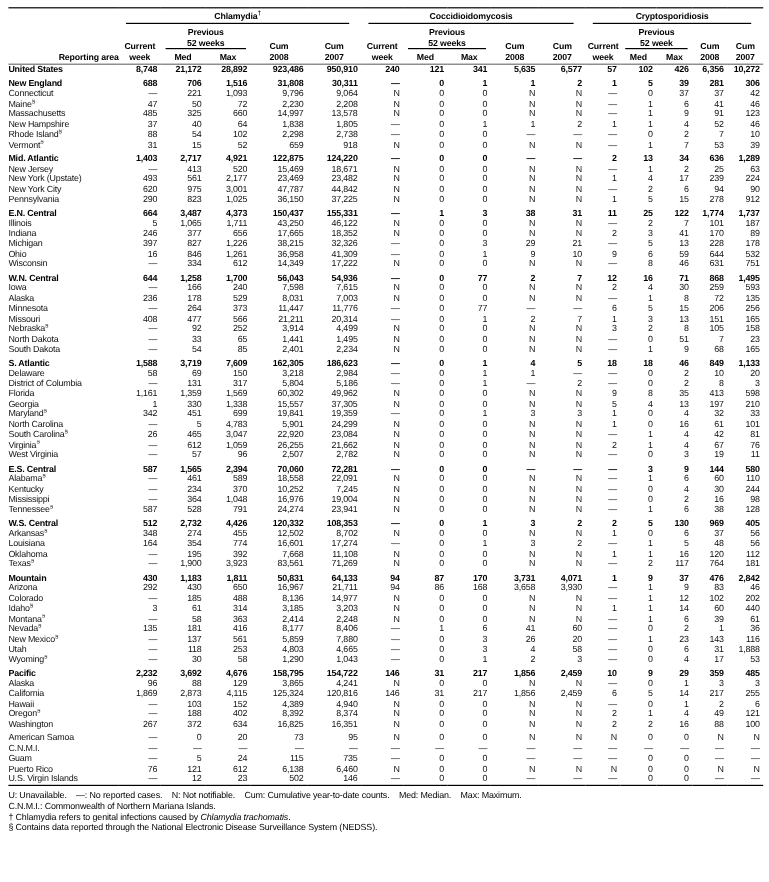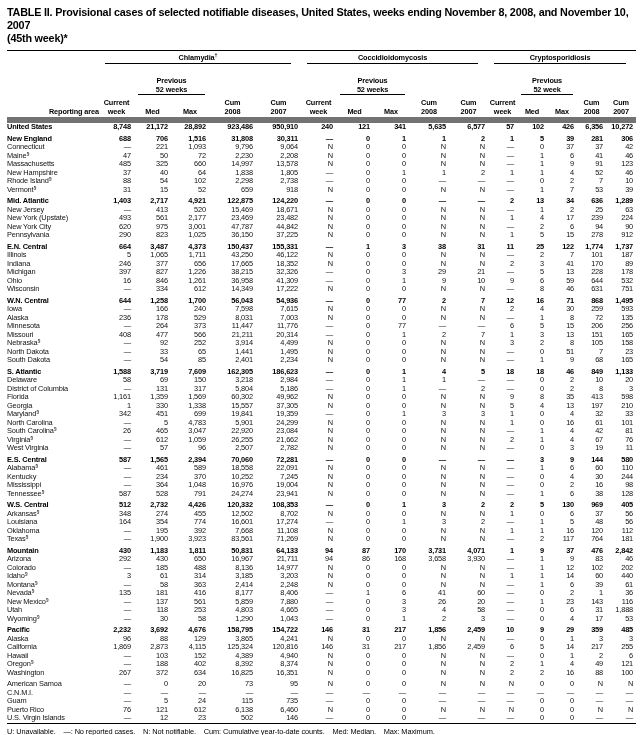--- a/index.html
+++ b/index.html
@@ -10,24 +10,24 @@
   }
   .page { padding:6px 5px 0 7px; }
 
   .title { font-weight:bold; font-size:10.8px; line-height:13px; letter-spacing:-0.2px; margin-bottom:5px; color:#000; }
 
   table { border-collapse:collapse; table-layout:fixed; width:629px; border-bottom:1.6px solid #000; }
 
   th { font-size:7.3px; font-weight:bold; padding:0; vertical-align:bottom; letter-spacing:-0.1px; color:#000; }
   thead tr.rule-top th { border-top:1.8px solid #000; padding-top:2px; }
   th.area-hdr { text-align:right; padding-bottom:1px; }
-  .hdr-bot { border-bottom:6px solid #737373; }
+  .hdr-bot { border-bottom:1px solid #737373; }
   th.cur, th.cum, th.mm { text-align:center; white-space:pre-line; padding-bottom:1px; }
   .dz { border-bottom:1px solid #000; text-align:center; padding-bottom:1px; margin:0 10px 0 6px; }
-  .prev-label { white-space:pre-line; text-align:center; border-bottom:1px solid #000; margin:12px 4px; }
+  .prev-label { white-space:pre-line; text-align:center; border-bottom:1px solid #000; margin:2px 4px; }
 
   tbody td {
     font-size:7.4px; line-height:8.5px; white-space:nowrap; overflow:hidden;
     padding:0; letter-spacing:-0.15px; vertical-align:bottom; color:#111;
   }
   td.val  { text-align:right; padding-right:3px; }
   td.area { text-align:left; }
   tr.bold td { font-weight:bold; color:#000; }
   tr.group-start td { padding-top:3px; }
 
@@ -35,24 +35,20 @@
 
   .footnotes { margin-top:3px; font-size:7.4px; line-height:9px; letter-spacing:-0.1px; color:#000; }
   .fn-line { white-space:pre-wrap; }
   .it { font-style:italic; }
 </style>
 </head>
 <body>
 
 <div class="page">
 
-  <div class="title">
-    <div>TABLE II. Provisional cases of selected notifiable diseases, United States, weeks ending November 8, 2008, and November 10, 2007</div>
-    <div>(45th week)*</div>
-  </div>
 
   <table>
     <colgroup>
       <col style="width:92px">
       <col style="width:35px">
         <col style="width:37px">
         <col style="width:38px">
         <col style="width:47px">
         <col style="width:45px">
       <col style="width:35px">

